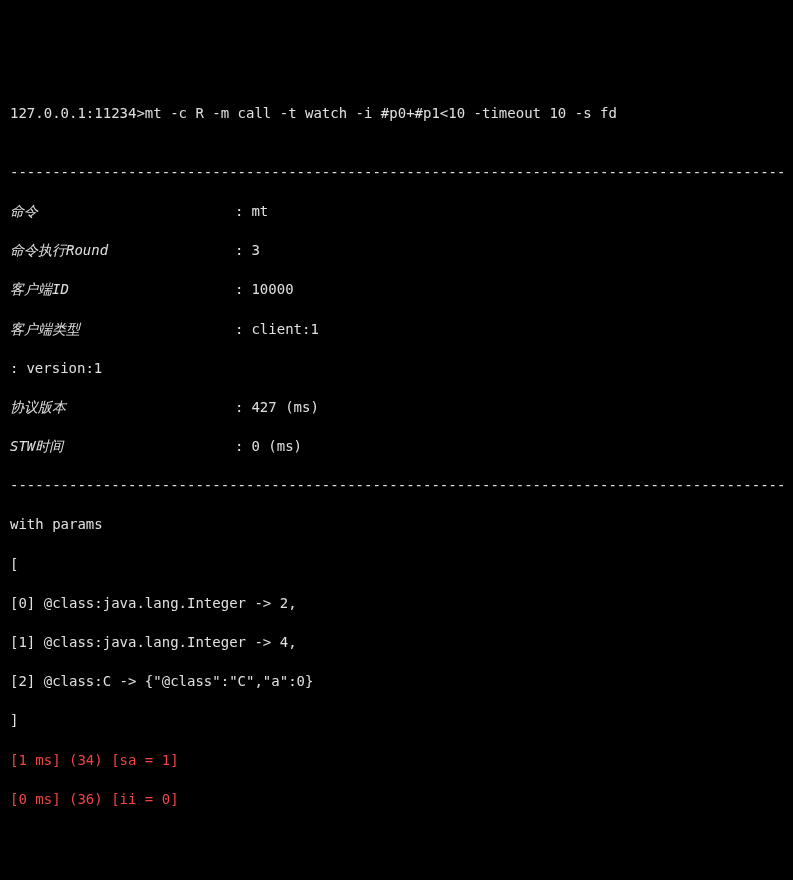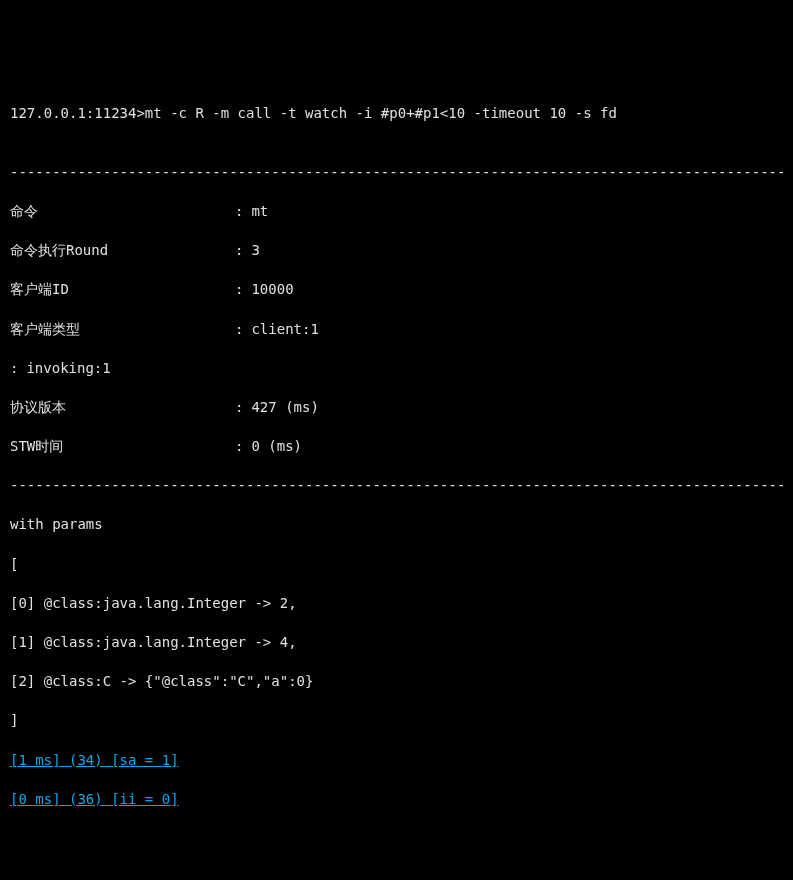--- a/index.html
+++ b/index.html
@@ -24,47 +24,47 @@
     .divider {
       color: #e0e0e0;
       letter-spacing: 0;
     }
     .info-row {
       display: flex;
     }
     .info-label {
       display: inline-block;
       width: 225px;
+      font-style: italic;
     }
     .info-sep {
       display: inline-block;
     }
     .info-value {
       display: inline-block;
       padding-left: 8px;
     }
     .trace-line {
-      color: #0ea5e9;
-      text-decoration: underline;
+      color: #ef4444;
     }
   </style>
 </head>
 <body>
 
 
 
 <div>
 <span class="prompt">127.0.0.1:11234&gt;</span><span>mt -c R -m call -t watch -i #p0+#p1&lt;10 -timeout 10 -s fd</span>
 <div> </div>
 <div class="divider">--------------------------------------------------------------------------------------------</div>
 <div class="info-row"><span class="info-label">命令</span><span class="info-sep">:</span><span class="info-value">mt</span></div>
 <div class="info-row"><span class="info-label">命令执行Round</span><span class="info-sep">:</span><span class="info-value">3</span></div>
 <div class="info-row"><span class="info-label">客户端ID</span><span class="info-sep">:</span><span class="info-value">10000</span></div>
 <div class="info-row"><span class="info-label">客户端类型</span><span class="info-sep">:</span><span class="info-value">client:1</span></div>
-<div class="info-row"><span class="info-sep">:</span><span class="info-value">invoking:1</span></div>
+<div class="info-row"><span class="info-sep">:</span><span class="info-value">version:1</span></div>
 <div class="info-row"><span class="info-label">协议版本</span><span class="info-sep">:</span><span class="info-value">427 (ms)</span></div>
 <div class="info-row"><span class="info-label">STW时间</span><span class="info-sep">:</span><span class="info-value">0 (ms)</span></div>
 <div class="divider">--------------------------------------------------------------------------------------------</div>
 <div>with params</div>
 <div>[</div>
 <div>[0] @class:java.lang.Integer -&gt; 2,</div>
 <div>[1] @class:java.lang.Integer -&gt; 4,</div>
 <div>[2] @class:C -&gt; {"@class":"C","a":0}</div>
 <div>]</div>
 <div class="trace-line">[1 ms] (34) [sa = 1]</div>

